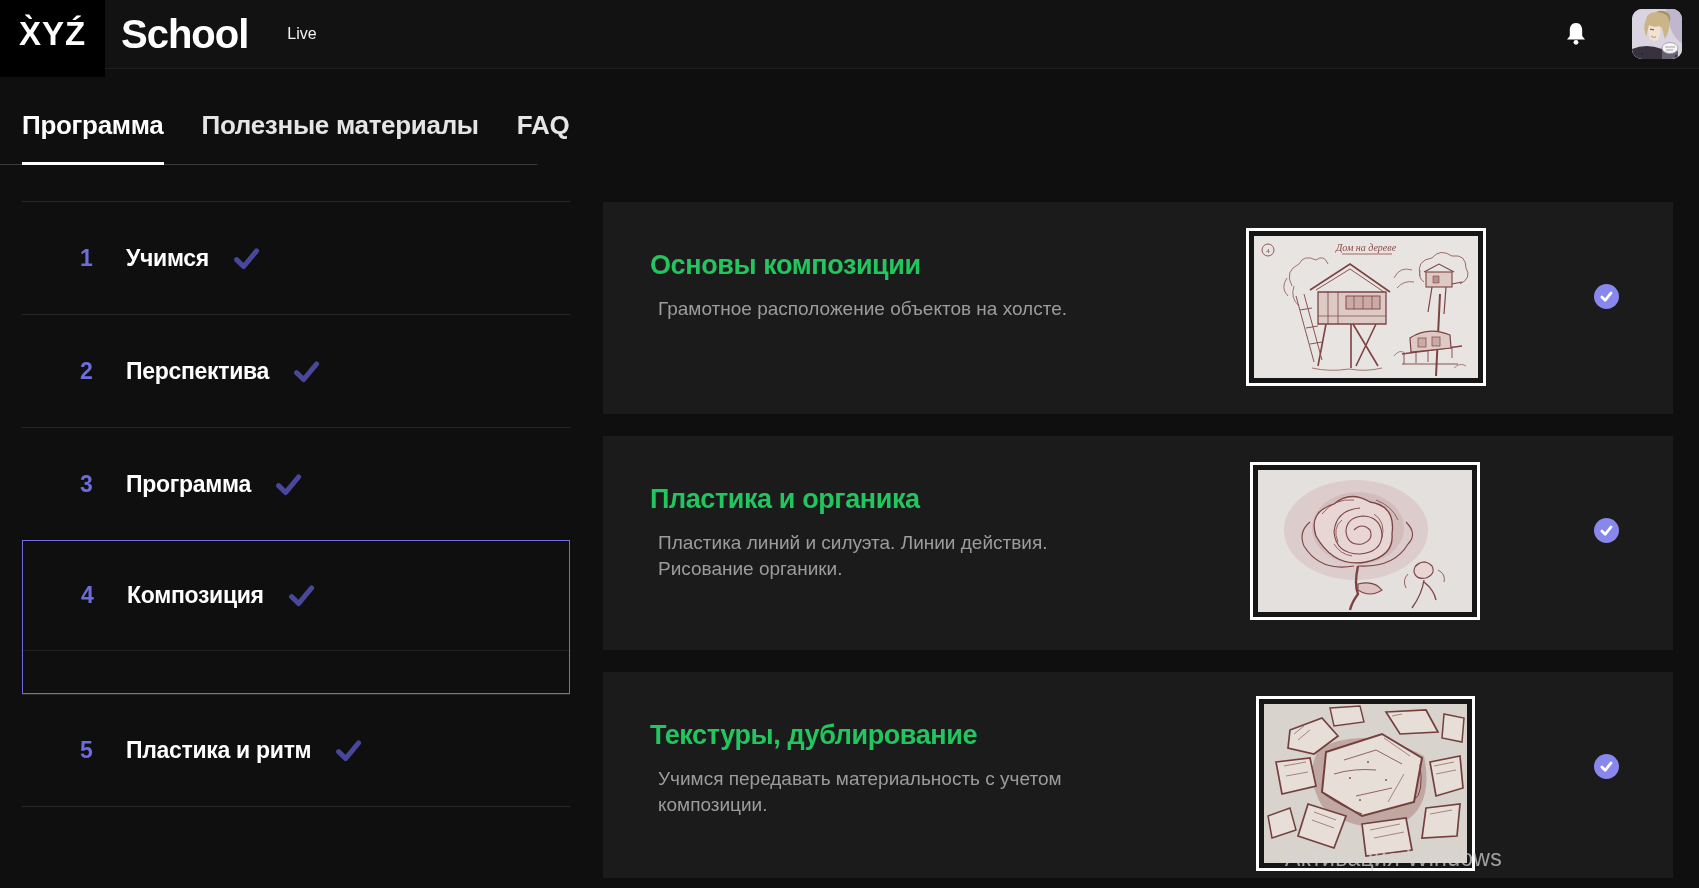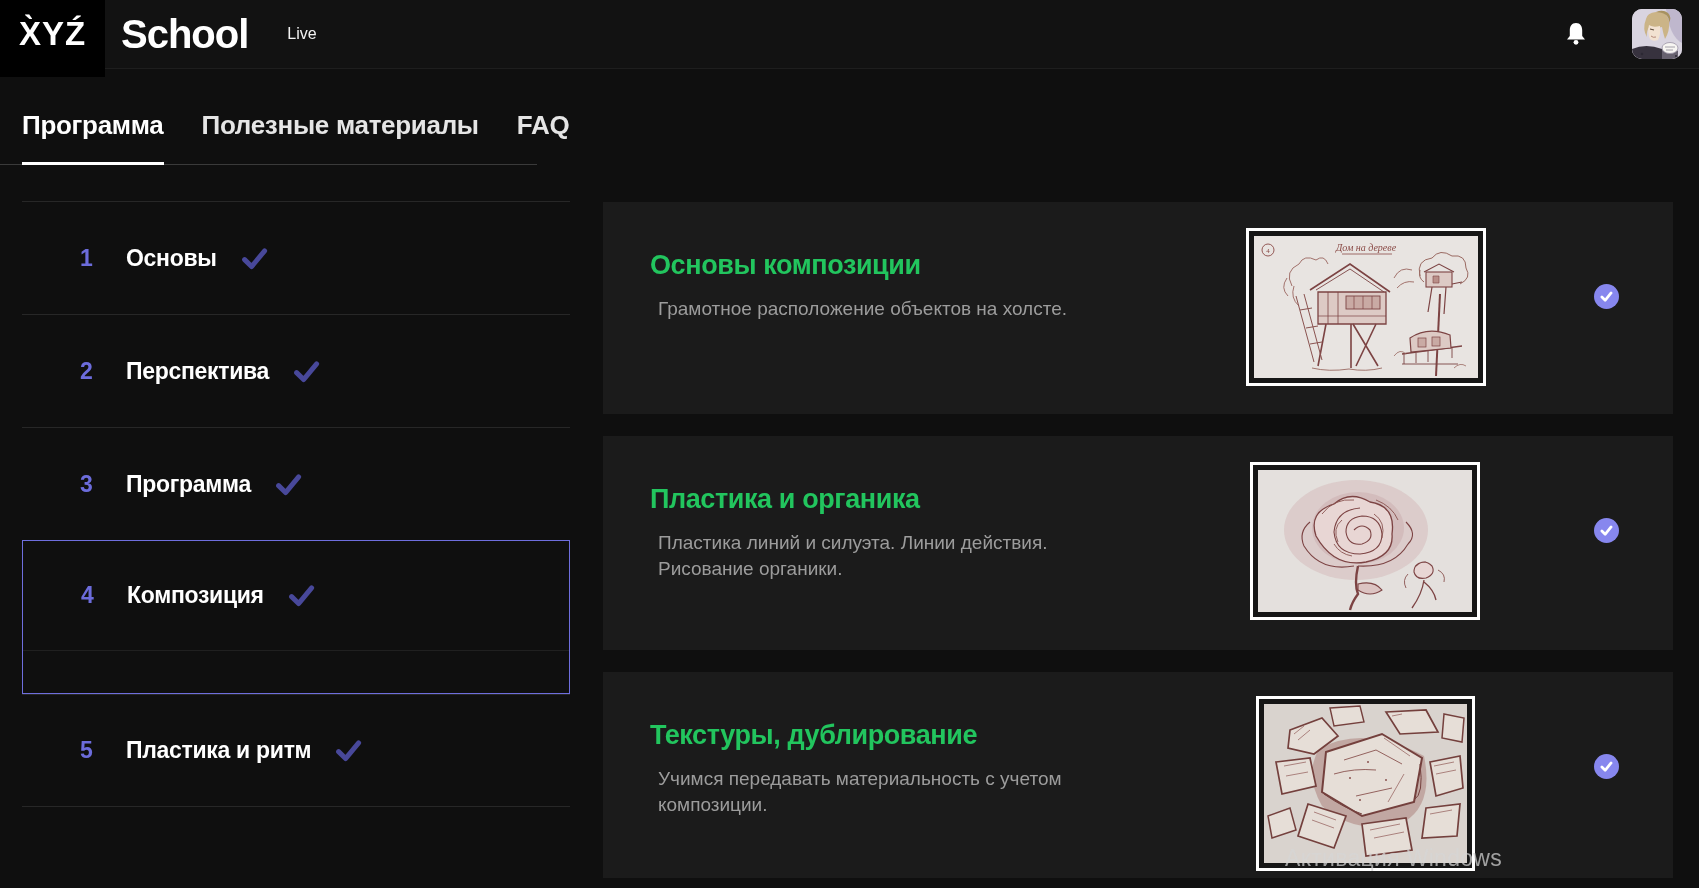--- a/index.html
+++ b/index.html
@@ -134,21 +134,21 @@
     <div class="tab active">Программа</div>
     <div class="tab">Полезные материалы</div>
     <div class="tab">FAQ</div>
   </div>
 
   <div class="side-list">
 
     <div class="side-item">
       <div class="side-row">
         <span class="side-num">1</span>
-        <span class="side-label">Основы</span>
+        <span class="side-label">Учимся</span>
         <span class="side-check">
           <svg width="27" height="27" viewBox="0 0 24 24">
               <path d="M3.2 13 L9.4 19.2 L21 5.2" fill="none" stroke="#48489a" stroke-width="4.4" stroke-linecap="round" stroke-linejoin="round"></path>
             </svg>
         </span>
       </div>
     </div>
 
     <div class="side-item">
       <div class="side-row">

